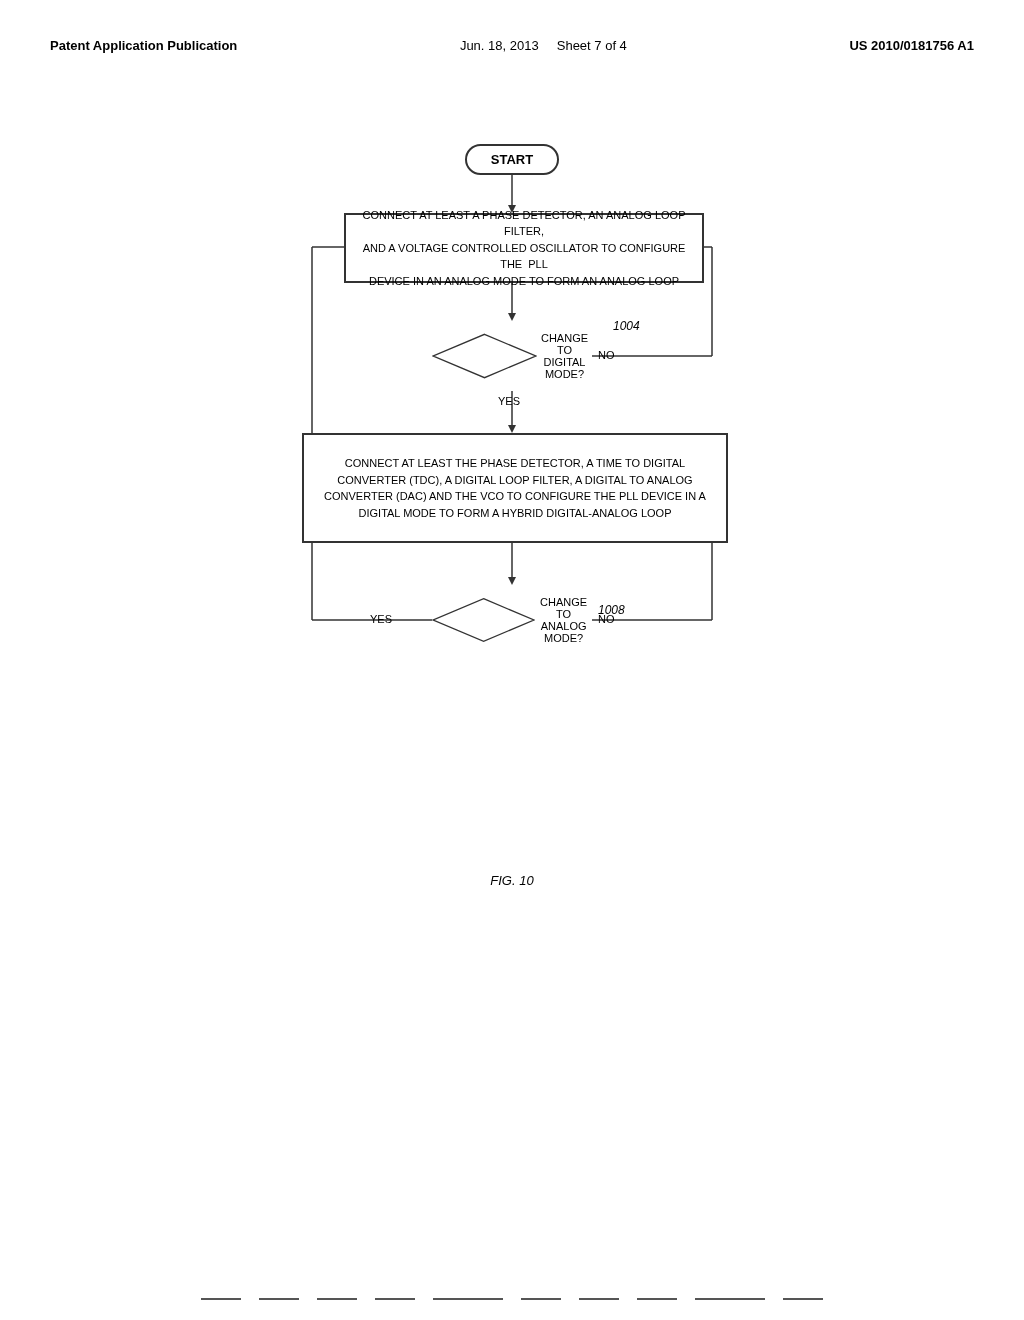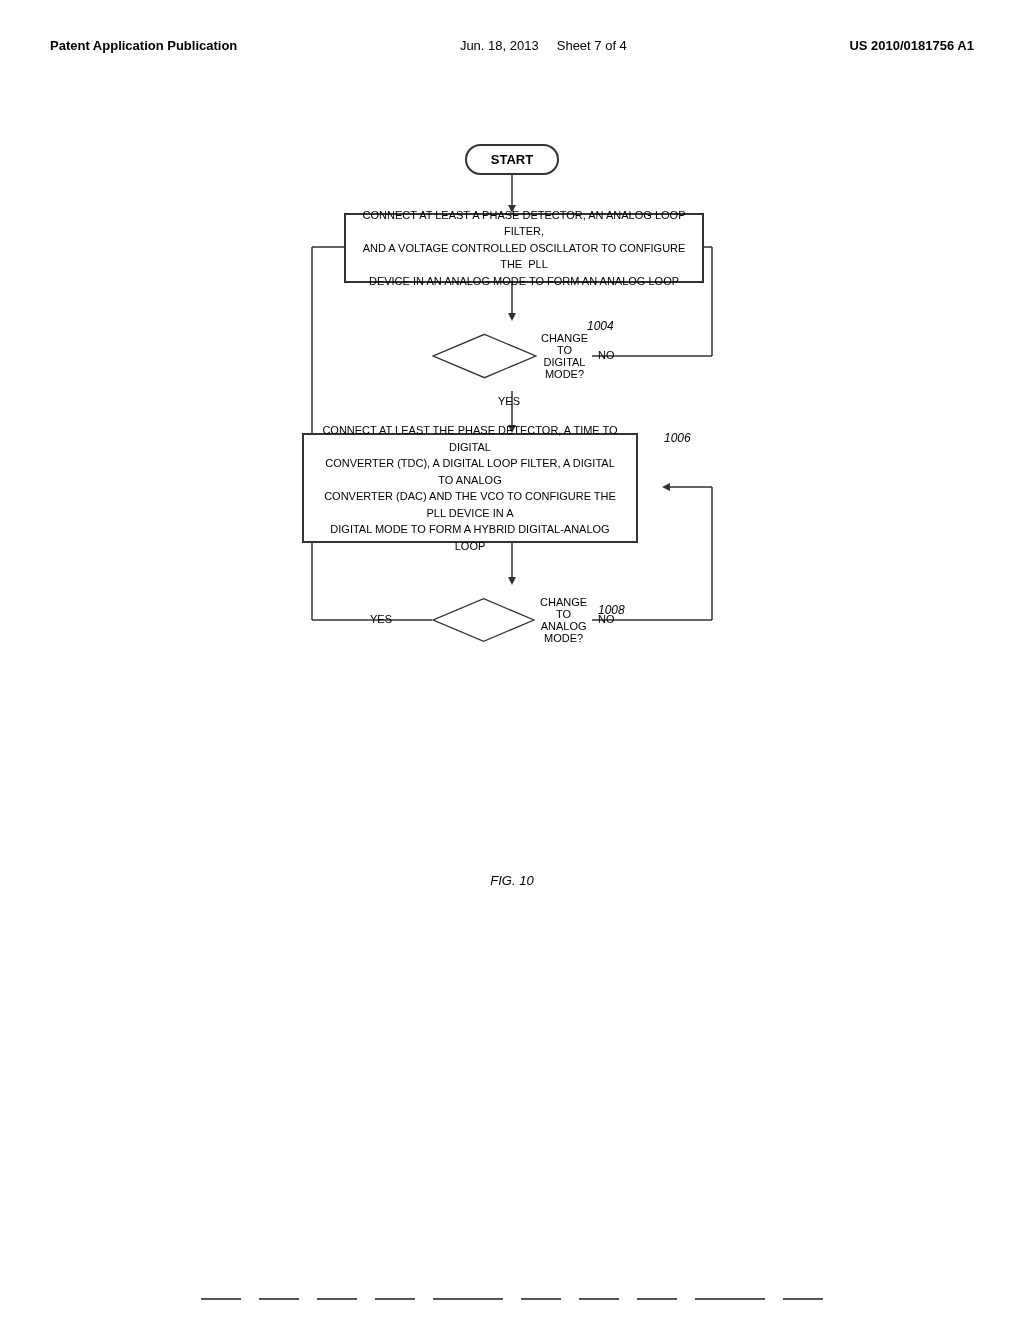--- a/index.html
+++ b/index.html
@@ -179,40 +179,40 @@
       </div>
 
       <div class="step-num" style="left:462px; top:88px;">
         <span>1002</span>
       </div>
 
       <div class="shape rect-box" style="left:142px; top:90px; width:360px; height:70px;">
         <span>CONNECT AT LEAST A PHASE DETECTOR, AN ANALOG LOOP FILTER,<br>AND A VOLTAGE CONTROLLED OSCILLATOR TO CONFIGURE THE &nbsp;PLL<br>DEVICE IN AN ANALOG MODE TO FORM AN ANALOG LOOP</span>
       </div>
 
-      <div class="step-num" style="left:385px; top:196px;">
+      <div class="step-num" style="left:411px; top:196px;">
         <span>1004</span>
       </div>
 
       <div class="diamond-wrapper" style="left:230px; top:198px; width:160px; height:70px;">
         <svg width="160" height="70" viewBox="0 0 160 70">
           <polygon points="80,2 158,35 80,68 2,35" fill="white" stroke="#333" stroke-width="2"></polygon>
         </svg>
         <div class="diamond-label">CHANGE TO<br>DIGITAL MODE?</div>
       </div>
 
       <div style="position:absolute; left:296px; top:272px; font-size:11px;">YES</div>
 
       <div style="position:absolute; left:396px; top:226px; font-size:11px;">NO</div>
 
       <div class="step-num" style="left:462px; top:308px;">
         <span>1006</span>
       </div>
 
-      <div class="shape rect-box" style="left:100px; top:310px; width:336px; height:110px;">
+      <div class="shape rect-box" style="left:100px; top:310px; width:426px; height:110px;">
         <span>CONNECT AT LEAST THE PHASE DETECTOR, A TIME TO DIGITAL<br>CONVERTER (TDC), A DIGITAL LOOP FILTER, A DIGITAL TO ANALOG<br>CONVERTER (DAC) AND THE VCO TO CONFIGURE THE PLL DEVICE IN A<br>DIGITAL MODE TO FORM A HYBRID DIGITAL-ANALOG LOOP</span>
       </div>
 
       <div class="step-num" style="left:396px; top:480px;">
         <span>1008</span>
       </div>
 
       <div class="diamond-wrapper" style="left:230px; top:462px; width:160px; height:70px;">
         <svg width="160" height="70" viewBox="0 0 160 70">
           <polygon points="80,2 158,35 80,68 2,35" fill="white" stroke="#333" stroke-width="2"></polygon>

